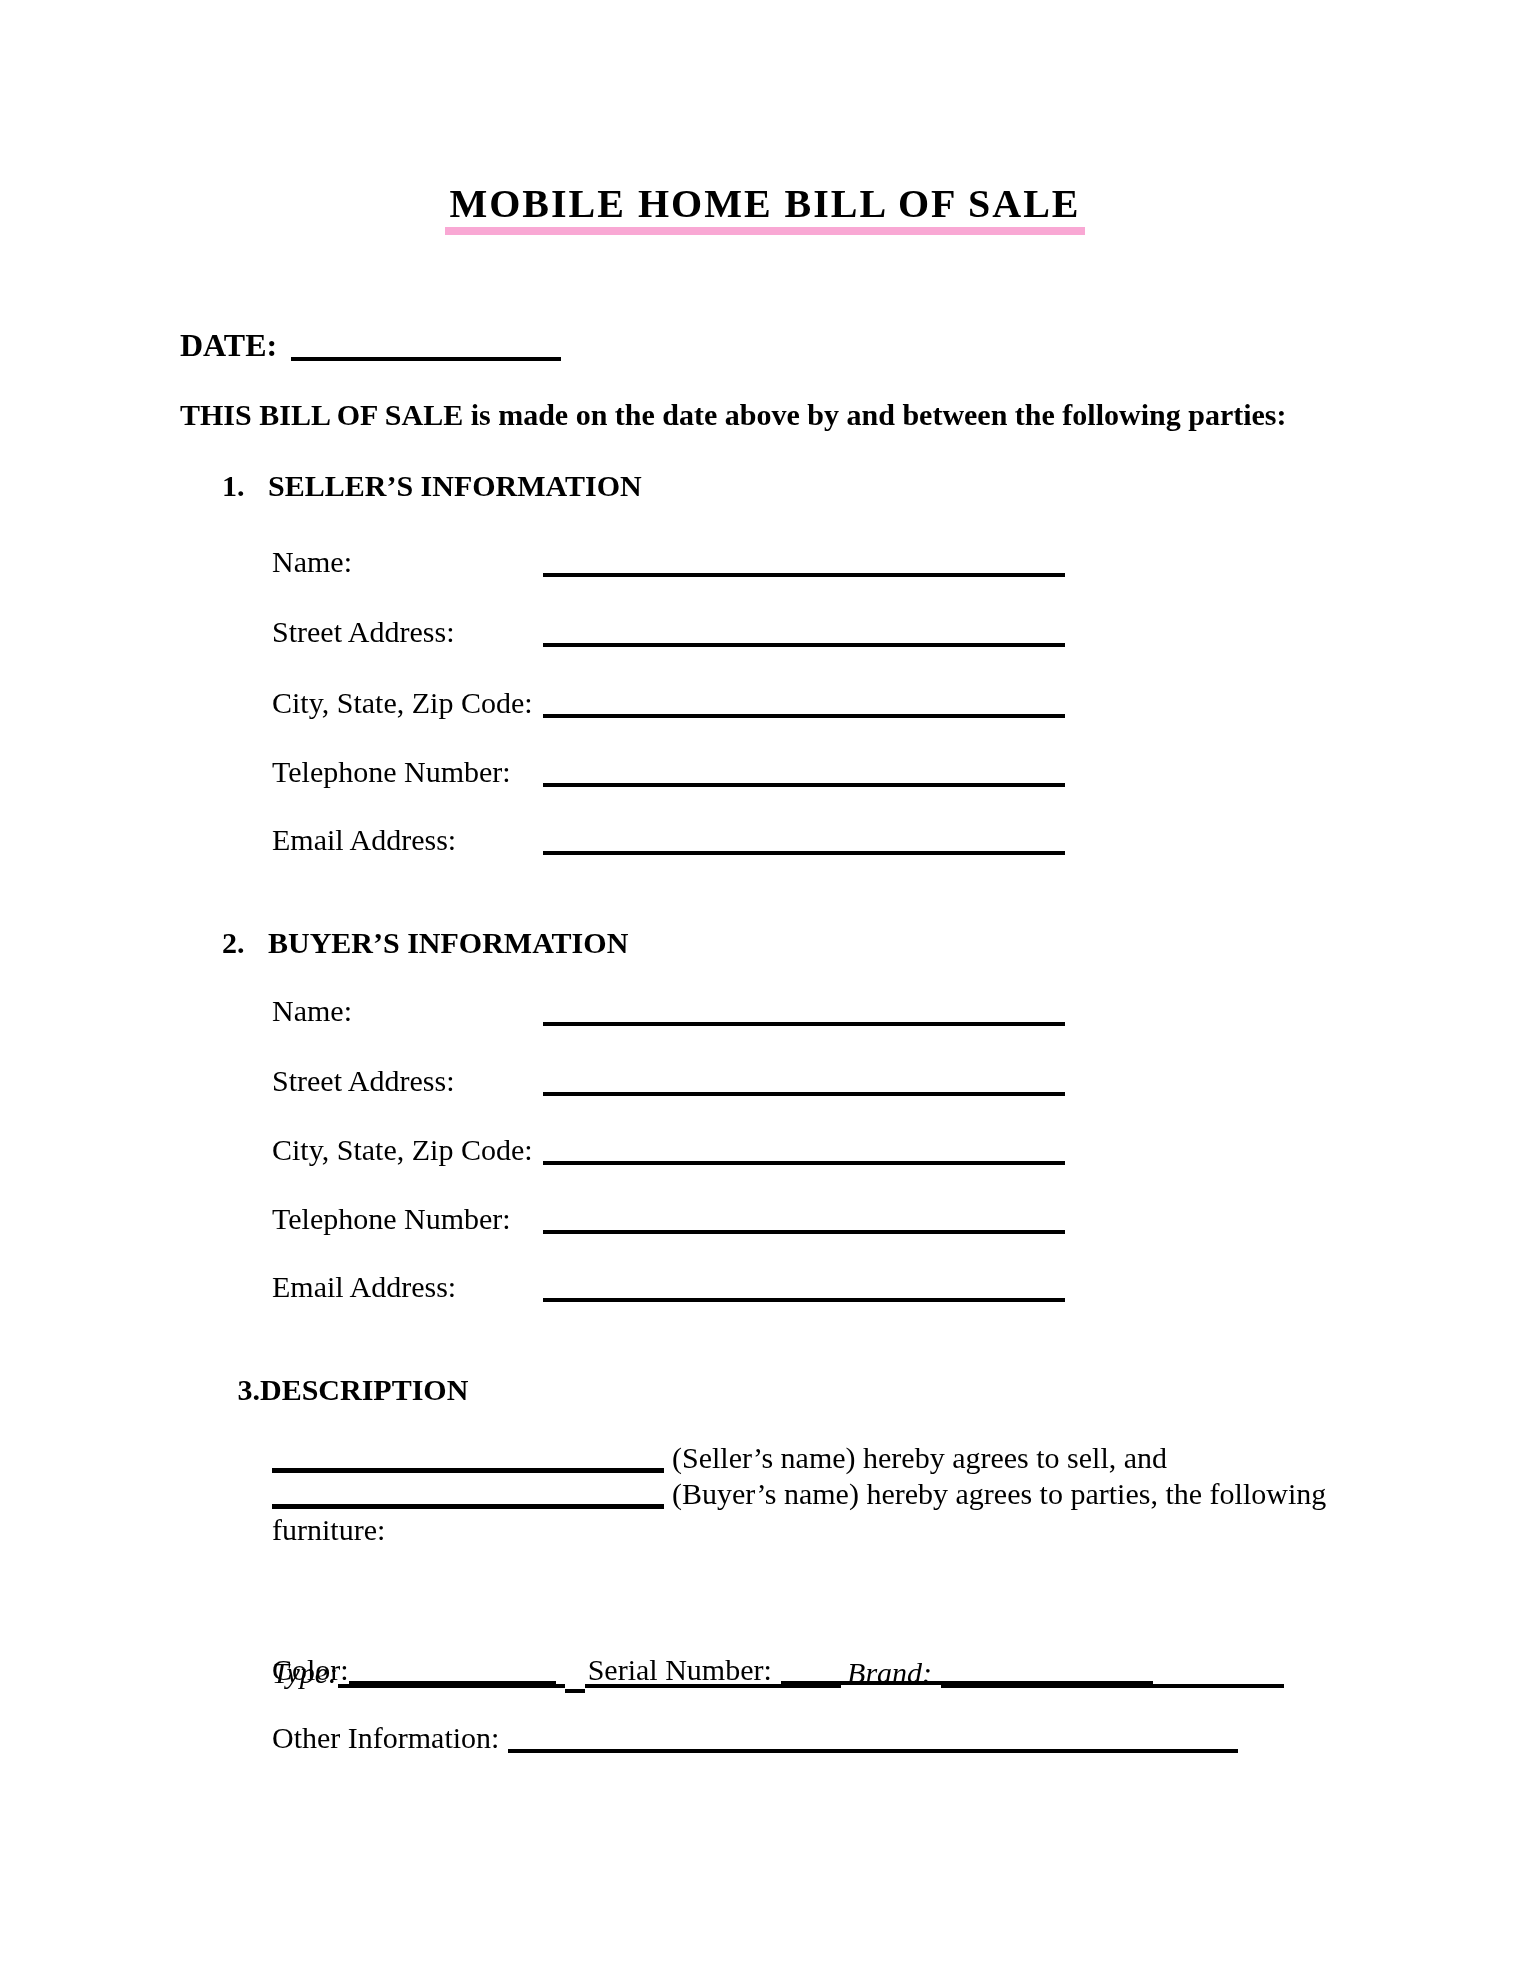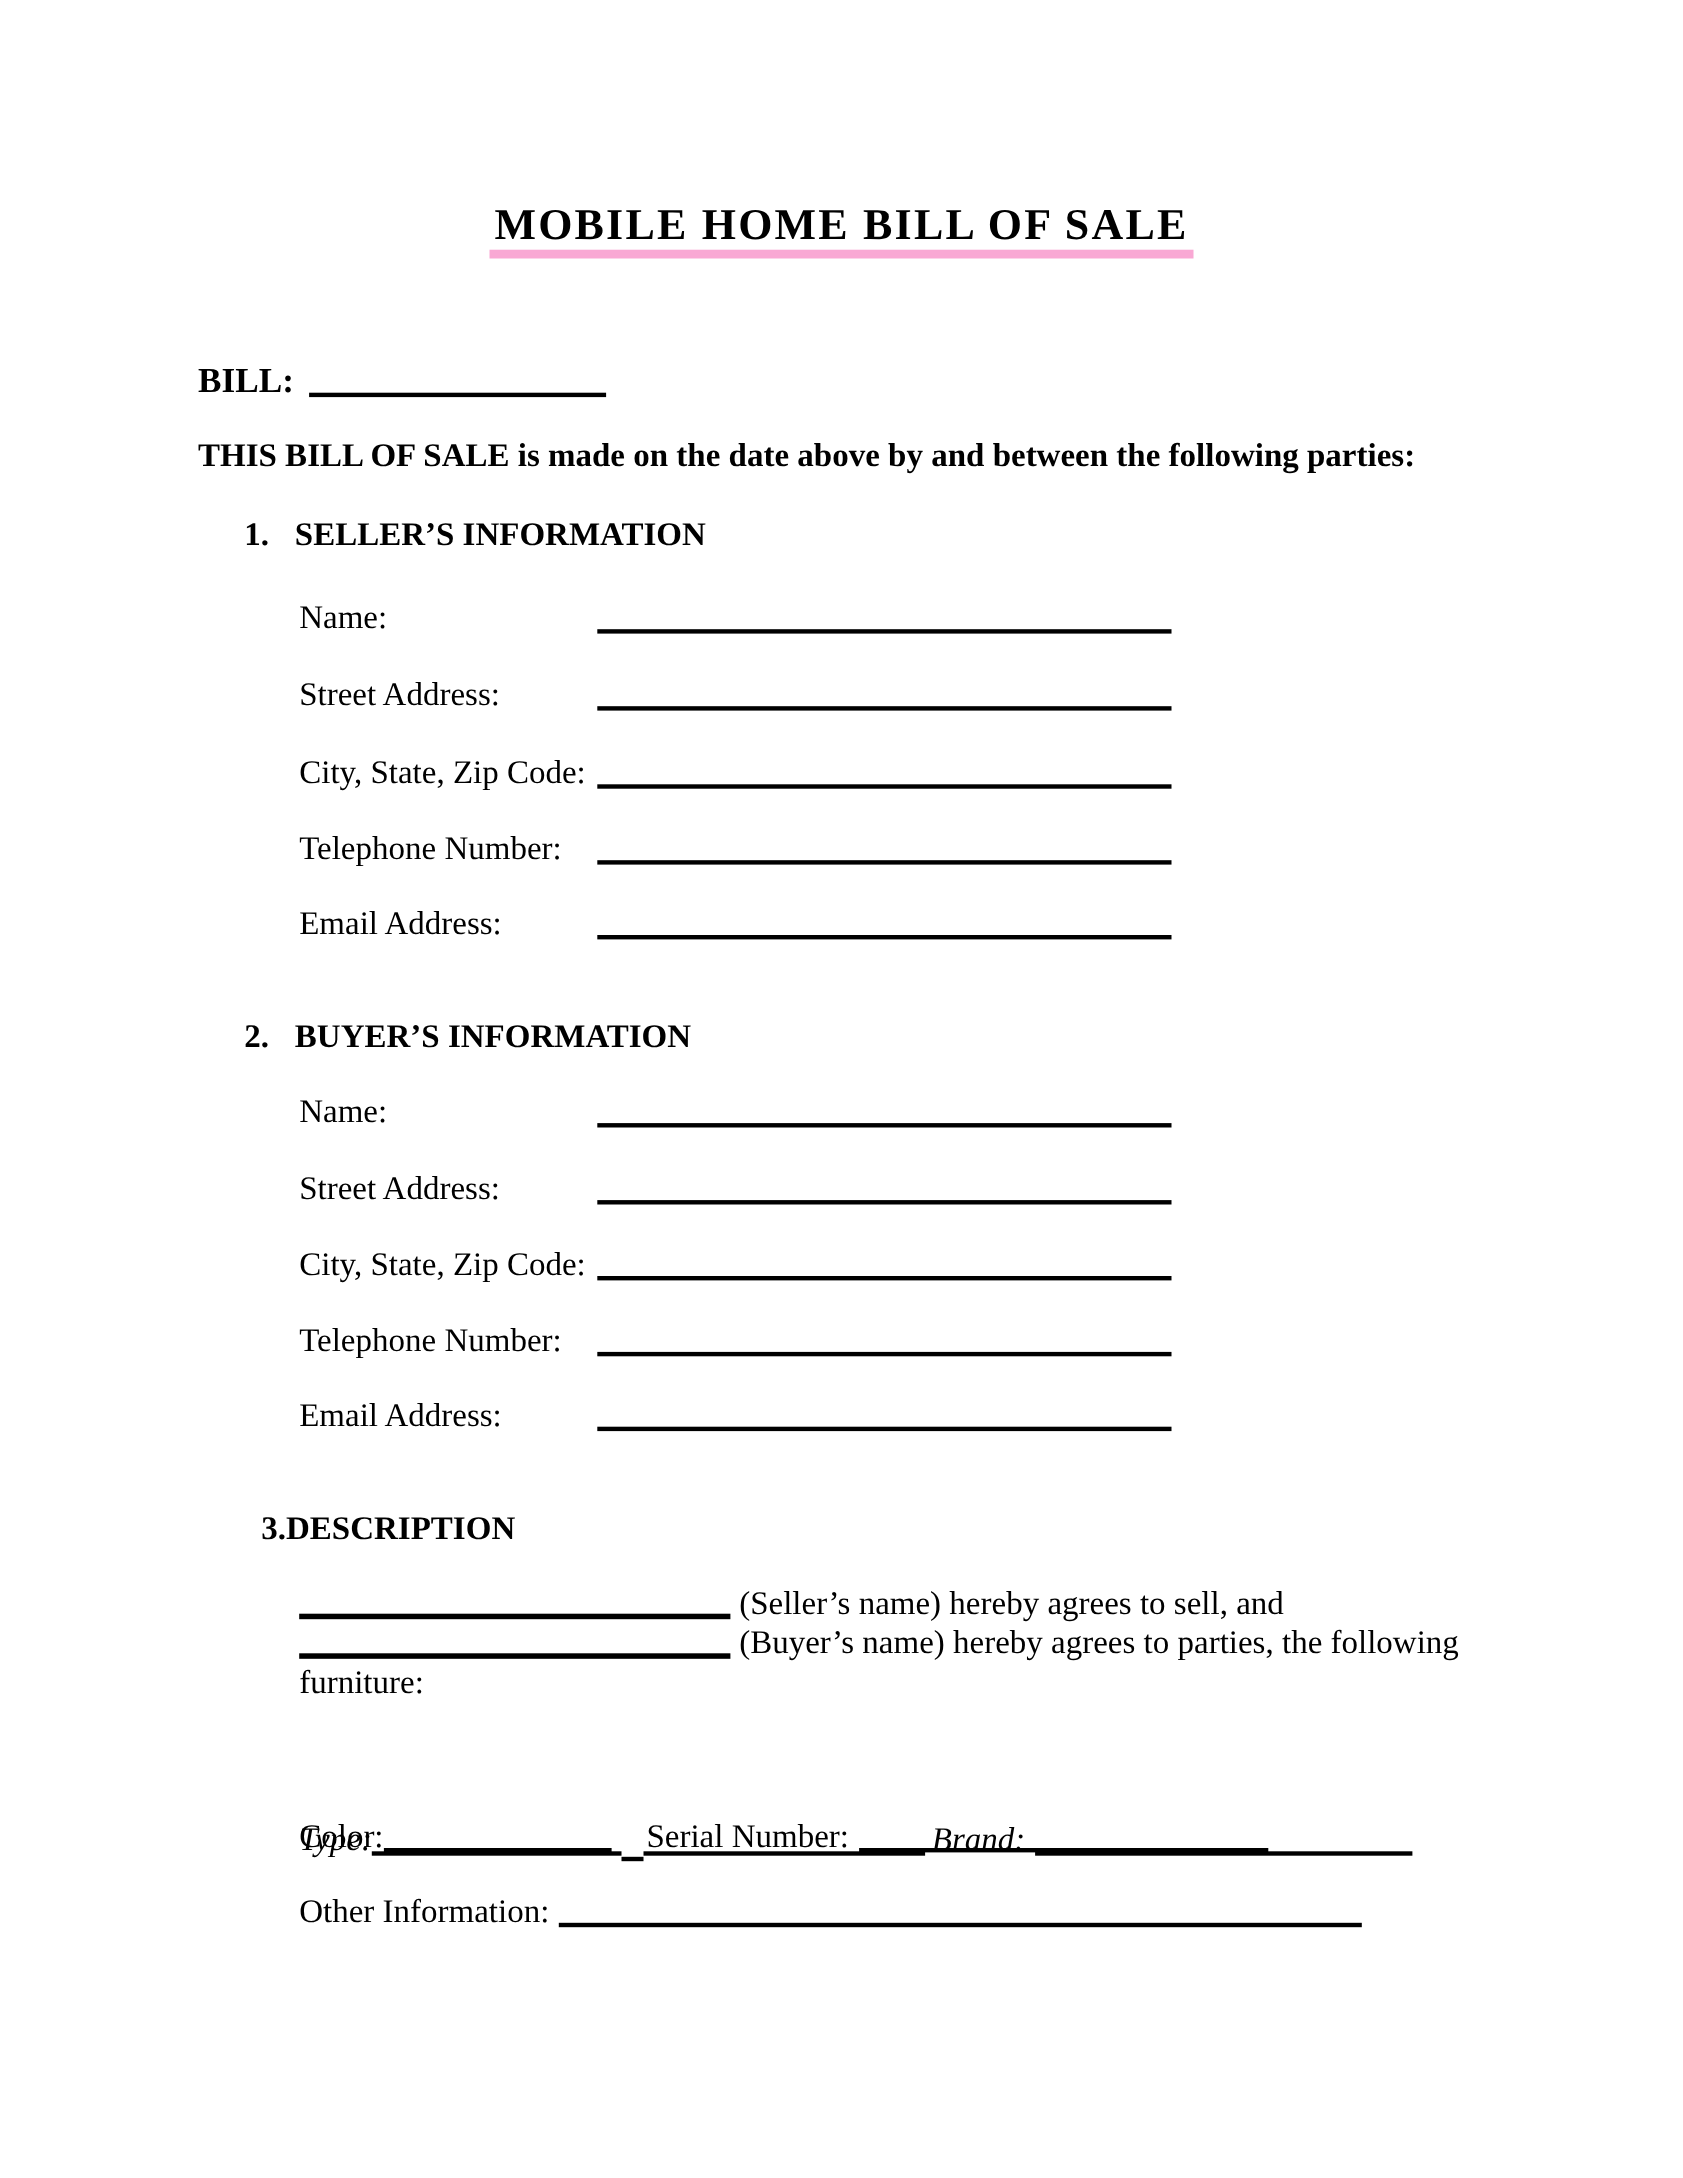--- a/index.html
+++ b/index.html
@@ -74,21 +74,21 @@
 </head>
 <body>
 
 <div class="page">
 
   <div class="title-wrap">
     <span class="title-text">MOBILE HOME BILL OF SALE</span>
   </div>
 
   <div class="row" style="top:328px; left:180px;">
-    <span class="date-label">BILL:</span><span class="line w-date"></span>
+    <span class="date-label">DATE:</span><span class="line w-date"></span>
   </div>
 
   <div class="row" style="top:398px; left:180px;font-weight:bold;">THIS BILL OF SALE is made on the date above by and between the following parties:</div>
 
   <div>
     <div class="row" style="top:469px; left:222px;">
       <span class="num">1.</span><span class="bold">SELLER’S INFORMATION</span>
     </div>
     <div class="row" style="top:545px; left:272px;">
       <span class="flabel">Name:</span><span class="line w-field"></span>

